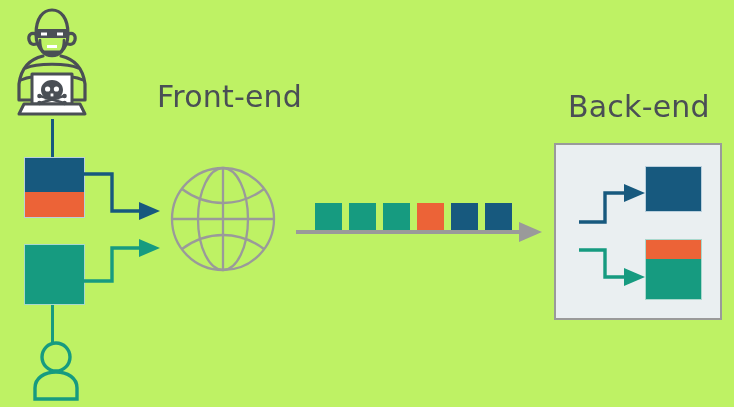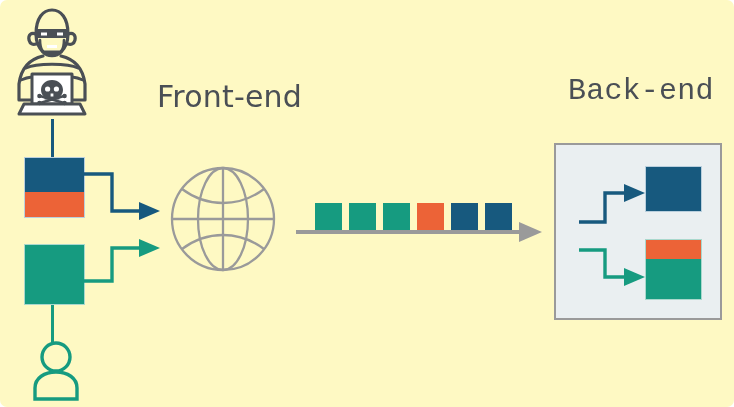--- a/index.html
+++ b/index.html
@@ -7,23 +7,22 @@
     padding: 0;
     background: #ffffff;
   }
   body {
     font-family: "DejaVu Sans", sans-serif;
   }
   #canvas {
     position: relative;
     width: 734px;
     height: 407px;
-    background: #fef9c3;
+    background: #bef264;
     overflow: hidden;
-    border-radius: 7px;
   }
   .abs { position: absolute; }
 
   
   .heading {
     color: #4a4f55;
     font-family: "DejaVu Sans", sans-serif;
     font-size: 30px;
     font-weight: 400;
     letter-spacing: 0.2px;
@@ -176,21 +175,21 @@
     </svg>
   </div>
 
   <div class="abs stream-square" style="left:315px; background:#169b80;"></div>
   <div class="abs stream-square" style="left:349px; background:#169b80;"></div>
   <div class="abs stream-square" style="left:383px; background:#169b80;"></div>
   <div class="abs stream-square" style="left:417px; background:#ec6337;"></div>
   <div class="abs stream-square" style="left:451px; background:#17597e;"></div>
   <div class="abs stream-square" style="left:485px; background:#17597e;"></div>
 
-  <div class="abs heading" style="left:568px; top:76px;font-family:Liberation Mono, monospace;">Back-end</div>
+  <div class="abs heading" style="left:568px; top:92px;">Back-end</div>
 
   <div class="abs" id="backend-panel"></div>
 
   <div class="abs" id="backend-blue-rect"></div>
 
   <div class="abs" id="backend-split-rect">
     <div class="seg-top"></div>
     <div class="seg-bottom"></div>
   </div>
 

